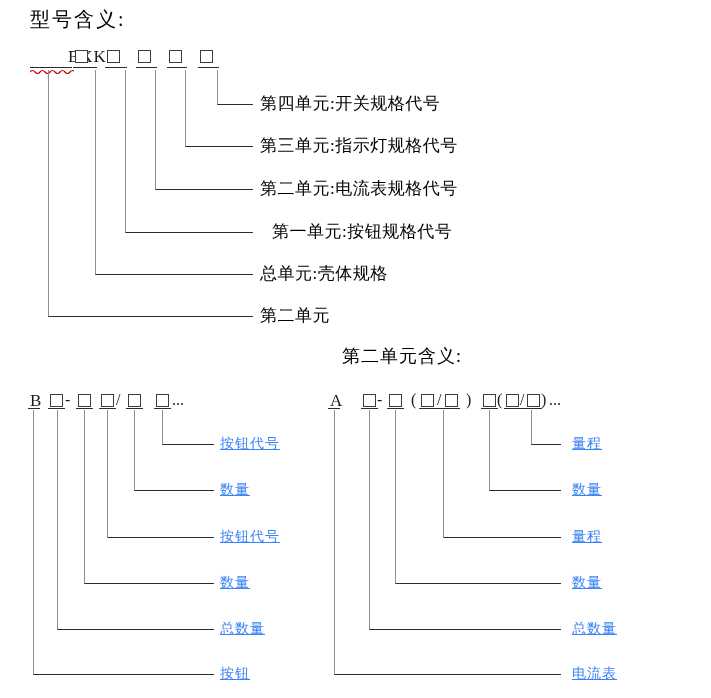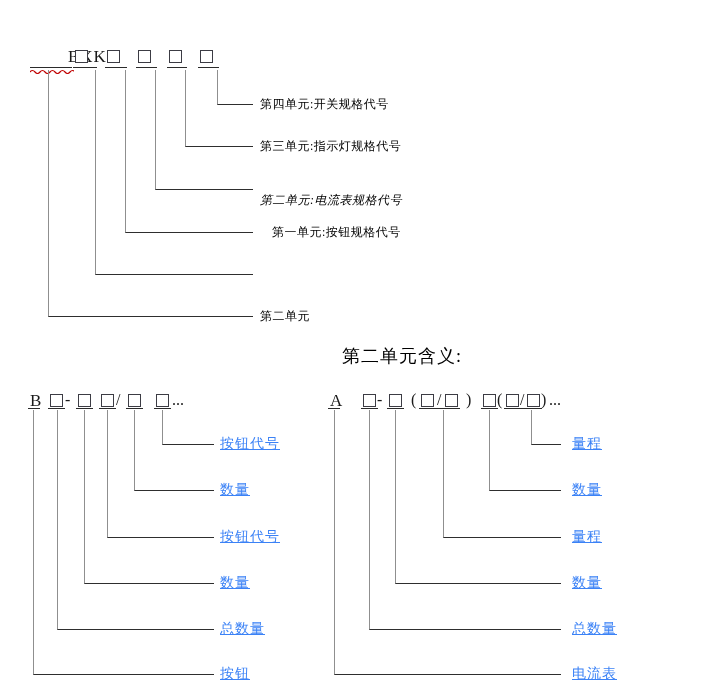--- a/index.html
+++ b/index.html
@@ -3,41 +3,42 @@
 <meta charset="utf-8">
 <style>
   html,body{margin:0;padding:0;background:#fff;}
   .canvas{
     position:relative;width:711px;height:698px;background:#ffffff;overflow:hidden;
     font-family:"Liberation Serif","DejaVu Serif",serif;color:#111;
   }
   .abs{position:absolute;white-space:nowrap;}
   .title{font-size:20px;letter-spacing:2px;color:#000;}
   .heading{font-size:18px;letter-spacing:1px;color:#000;}
-  .toplabel{font-size:12px;line-height:20px;letter-spacing:0.5px;color:#000;}
+  .toplabel{font-size:17px;line-height:20px;letter-spacing:0.5px;color:#000;}
   .smlabel{font-size:14px;line-height:20px;letter-spacing:1px;color:#3b82f6;text-decoration:underline;}
   .fx{font-size:17px;line-height:20px;letter-spacing:1px;color:#1a1a1a;}
   .sym{font-size:16px;line-height:20px;color:#1a1a1a;}
   .box{
     position:absolute;width:13px;height:13px;box-sizing:border-box;
     border:1px solid #3c3c44;background:#fff;
   }
   .ul{position:absolute;height:0;border-bottom:1px solid #2b2b2b;}
   .conn{
     position:absolute;
     border-left:1px solid #8f8f8f;
     border-bottom:1px solid #2e2e2e;
   }
   .squiggle{position:absolute;}
 </style>
 </head>
 <body>
 
 <div class="canvas">
 
+  <div class="abs title" style="left:30px;top:6px;">型号含义:</div>
 
   <span class="abs fx" style="left:30px;top:47px;margin-left:38px;">BXK-</span>
 
   <span class="box" style="left:75px;top:50px;"></span>
   <span class="box" style="left:107px;top:50px;"></span>
   <span class="box" style="left:138px;top:50px;"></span>
   <span class="box" style="left:169px;top:50px;"></span>
   <span class="box" style="left:200px;top:50px;"></span>
 
   <div class="ul" style="left:30px;top:67px;width:42px;"></div>
@@ -53,22 +54,23 @@
 
   <div class="conn" style="left:217px;top:70px;width:35px;height:34px;"></div>
   <div class="conn" style="left:185px;top:70px;width:67px;height:76px;"></div>
   <div class="conn" style="left:155px;top:70px;width:97px;height:119px;"></div>
   <div class="conn" style="left:125px;top:70px;width:127px;height:162px;"></div>
   <div class="conn" style="left:95px;top:70px;width:157px;height:204px;"></div>
   <div class="conn" style="left:48px;top:70px;width:204px;height:246px;"></div>
 
   <div class="abs toplabel" style="left:260px;top:94px;">第四单元:开关规格代号</div>
   <div class="abs toplabel" style="left:260px;top:136px;">第三单元:指示灯规格代号</div>
-  <div class="abs toplabel" style="left:260px;top:190px;font-style:italic;">第二单元:电流表规格代号</div>
+  <div class="abs toplabel" style="left:260px;top:179px;">第二单元:电流表规格代号</div>
   <div class="abs toplabel" style="left:272px;top:222px;text-align:right;">第一单元:按钮规格代号</div>
+  <div class="abs toplabel" style="left:260px;top:264px;">总单元:壳体规格</div>
   <div class="abs toplabel" style="left:260px;top:306px;">第二单元</div>
 
   <div class="abs heading" style="left:342px;top:344px;">第二单元含义:</div>
 
   <span class="abs fx" style="left:30px;top:391px;">B</span>
   <span class="box" style="left:50px;top:394px;"></span>
   <span class="abs sym" style="left:65px;top:390px;">-</span>
   <span class="box" style="left:78px;top:394px;"></span>
   <span class="box" style="left:101px;top:394px;"></span>
   <span class="abs sym" style="left:116px;top:390px;">/</span>

